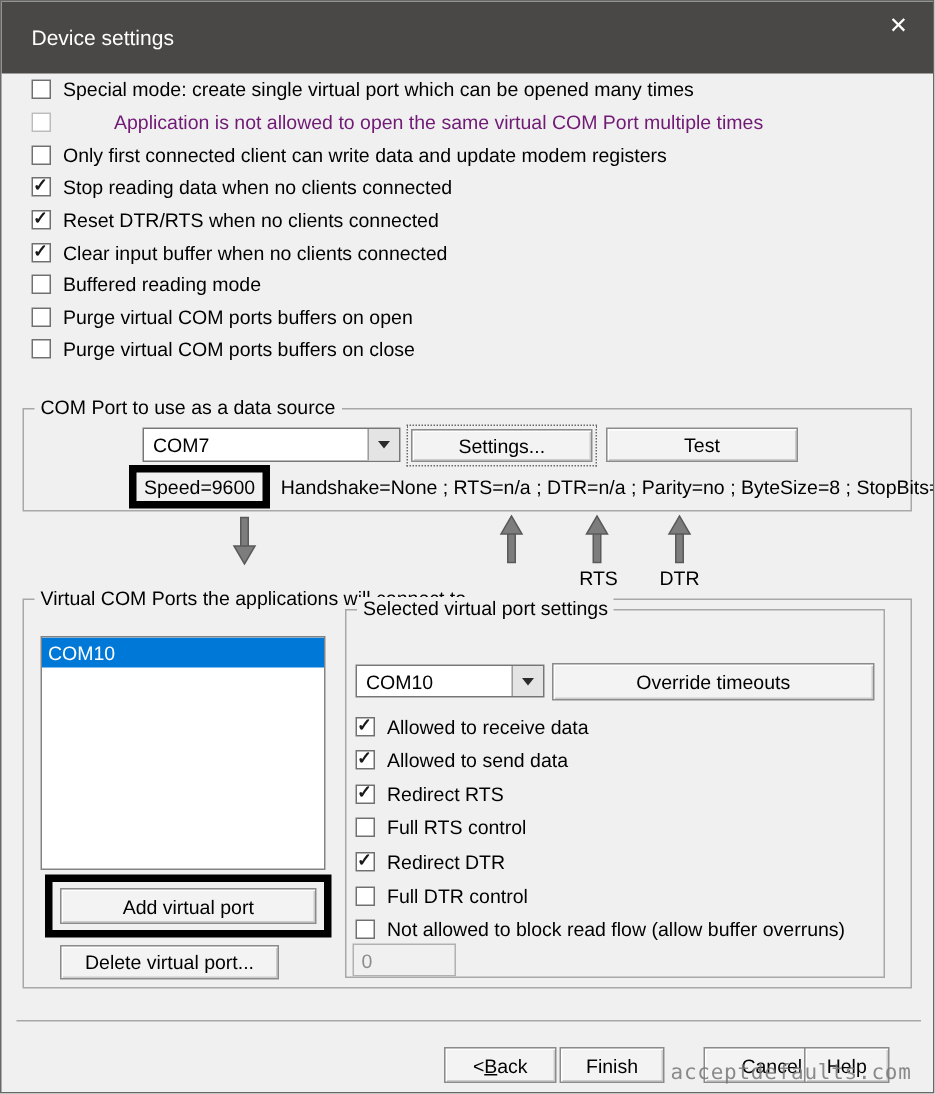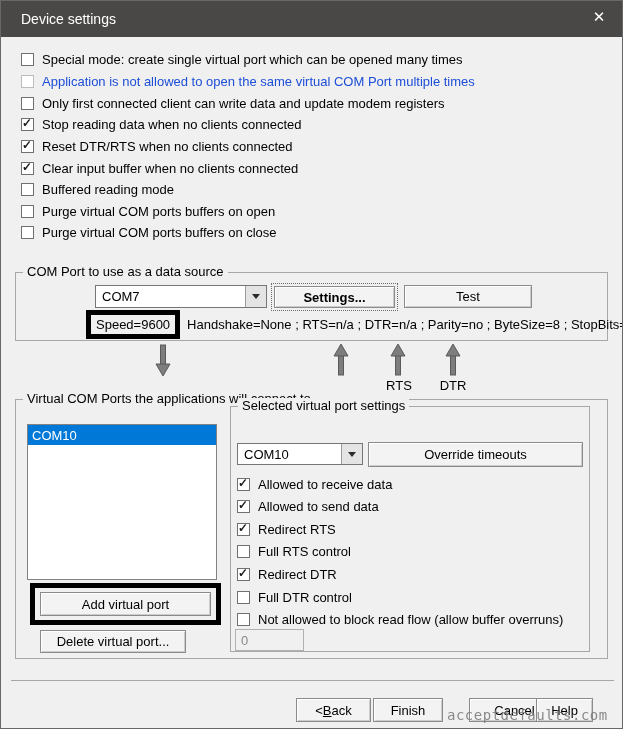--- a/index.html
+++ b/index.html
@@ -2,21 +2,21 @@
 <html style="--titlebar: #4a4846; --selection: #0078d7; --annotation: #000000;"><head>
 <meta charset="utf-8">
 <style>
   html,body { margin:0; padding:0; background:#d8d8d8; }
   .window {
     position:relative; width:623px; height:729px; box-sizing:border-box;
     background:#f0f0f0; border:1px solid #686868; overflow:hidden;
     font-family:"Liberation Sans", sans-serif; font-size:13px; color:#000;
   }
   .titlebar {
-    position:absolute; top:0; left:0; right:0; height:36px;
+    position:absolute; top:0; left:0; right:0; height:48px;
     background:var(--titlebar,#4a4846); color:#fff;
     display:flex; align-items:center; padding-left:20px; font-size:14px;
   }
   .close-btn {
     position:absolute; right:0; top:0; width:46px; height:32px;
     display:flex; align-items:center; justify-content:center;
     color:#fff; cursor:pointer;
   }
   .close-btn::after { content:"✕"; font-size:15px; }
 
@@ -24,40 +24,40 @@
   .opt-list { position:absolute; }
   .row { display:flex; align-items:center; gap:8px; }
   .main-opts .row { height:21.65px; }
   .port-opts .row { height:22.55px; }
   .cb { width:13px; height:13px; box-sizing:border-box; border:1px solid #707070;
         background:#fff; position:relative; flex:none; cursor:pointer; }
   .row.checked .cb::after {
     content:"✓"; position:absolute; top:-3px; left:0px;
     font-size:12px; font-weight:bold; color:#1a1a1a;
   }
-  .row.disabled .lbl { color:#1d4ed8; }
+  .row.disabled .lbl { color:#701a75;margin-left:34px; }
   .row.disabled .cb { border-color:#bcbcbc; }
 
   
   .group { position:absolute; box-sizing:border-box; border:1px solid #a8a8a8; }
   .grouplabel { position:absolute; top:-9px; left:7px; background:#f0f0f0;
                 padding:0 4px; white-space:nowrap; }
 
   
   .btn {
     position:absolute; box-sizing:border-box; background:#f3f3f3;
     border:1px solid #8b8b8b;
     box-shadow: inset 1px 1px 0 #ffffff, inset -1px -1px 0 #cccccc;
     display:flex; align-items:center; justify-content:center;
     font-family:"Liberation Sans", sans-serif; font-size:13px; cursor:pointer;
     white-space:nowrap;
   }
   .focus-wrap { position:absolute; box-sizing:border-box;
     border:1px dotted #6b6b6b; padding:2px; }
-  .focus-wrap .btn { position:relative; width:100%; height:100%;font-weight:bold; }
+  .focus-wrap .btn { position:relative; width:100%; height:100%; }
 
   
   .combo { position:absolute; box-sizing:border-box; background:#fff;
     border:1px solid #767676; display:flex; align-items:stretch; cursor:pointer;gap:36px; }
   .combo-val { flex:1; padding:2px 6px; display:flex; align-items:center; overflow:hidden; }
   .combo-btn { width:20px; border-left:1px solid #9d9d9d; background:#e4e4e4;
     display:flex; align-items:center; justify-content:center; }
   .tri { width:0; height:0; border-left:4px solid transparent;
     border-right:4px solid transparent; border-top:5px solid #2b2b2b; }
 

